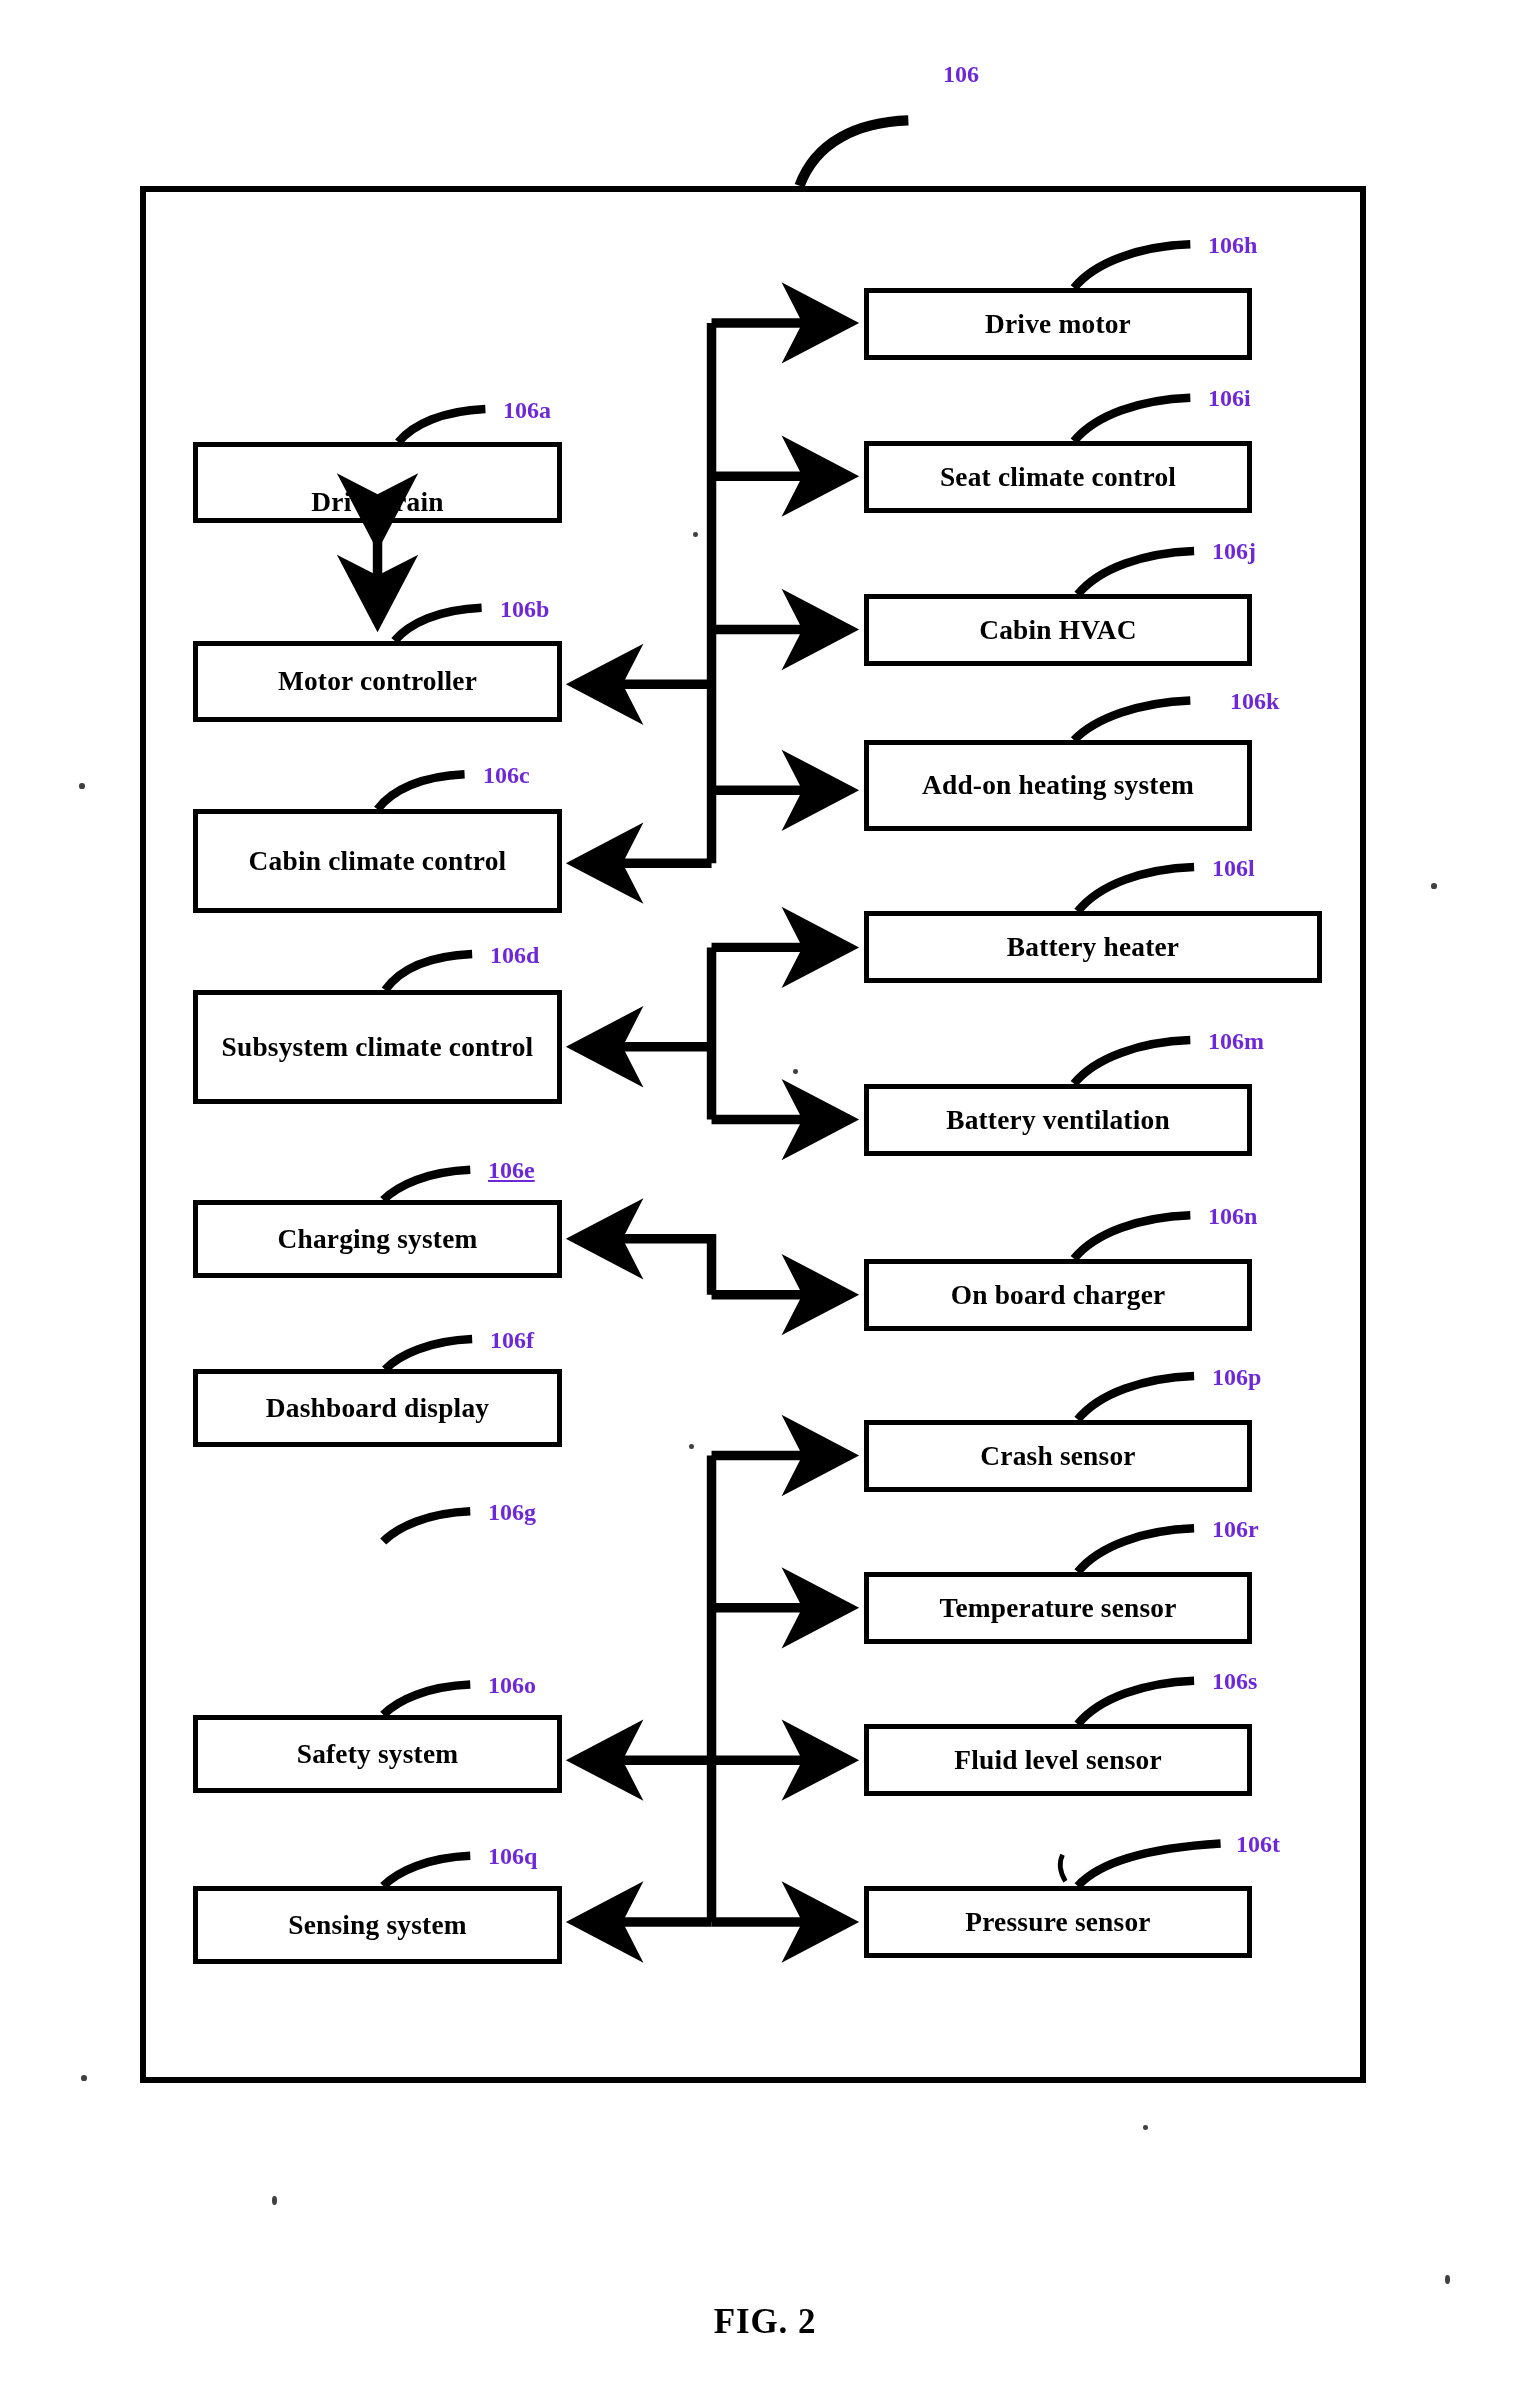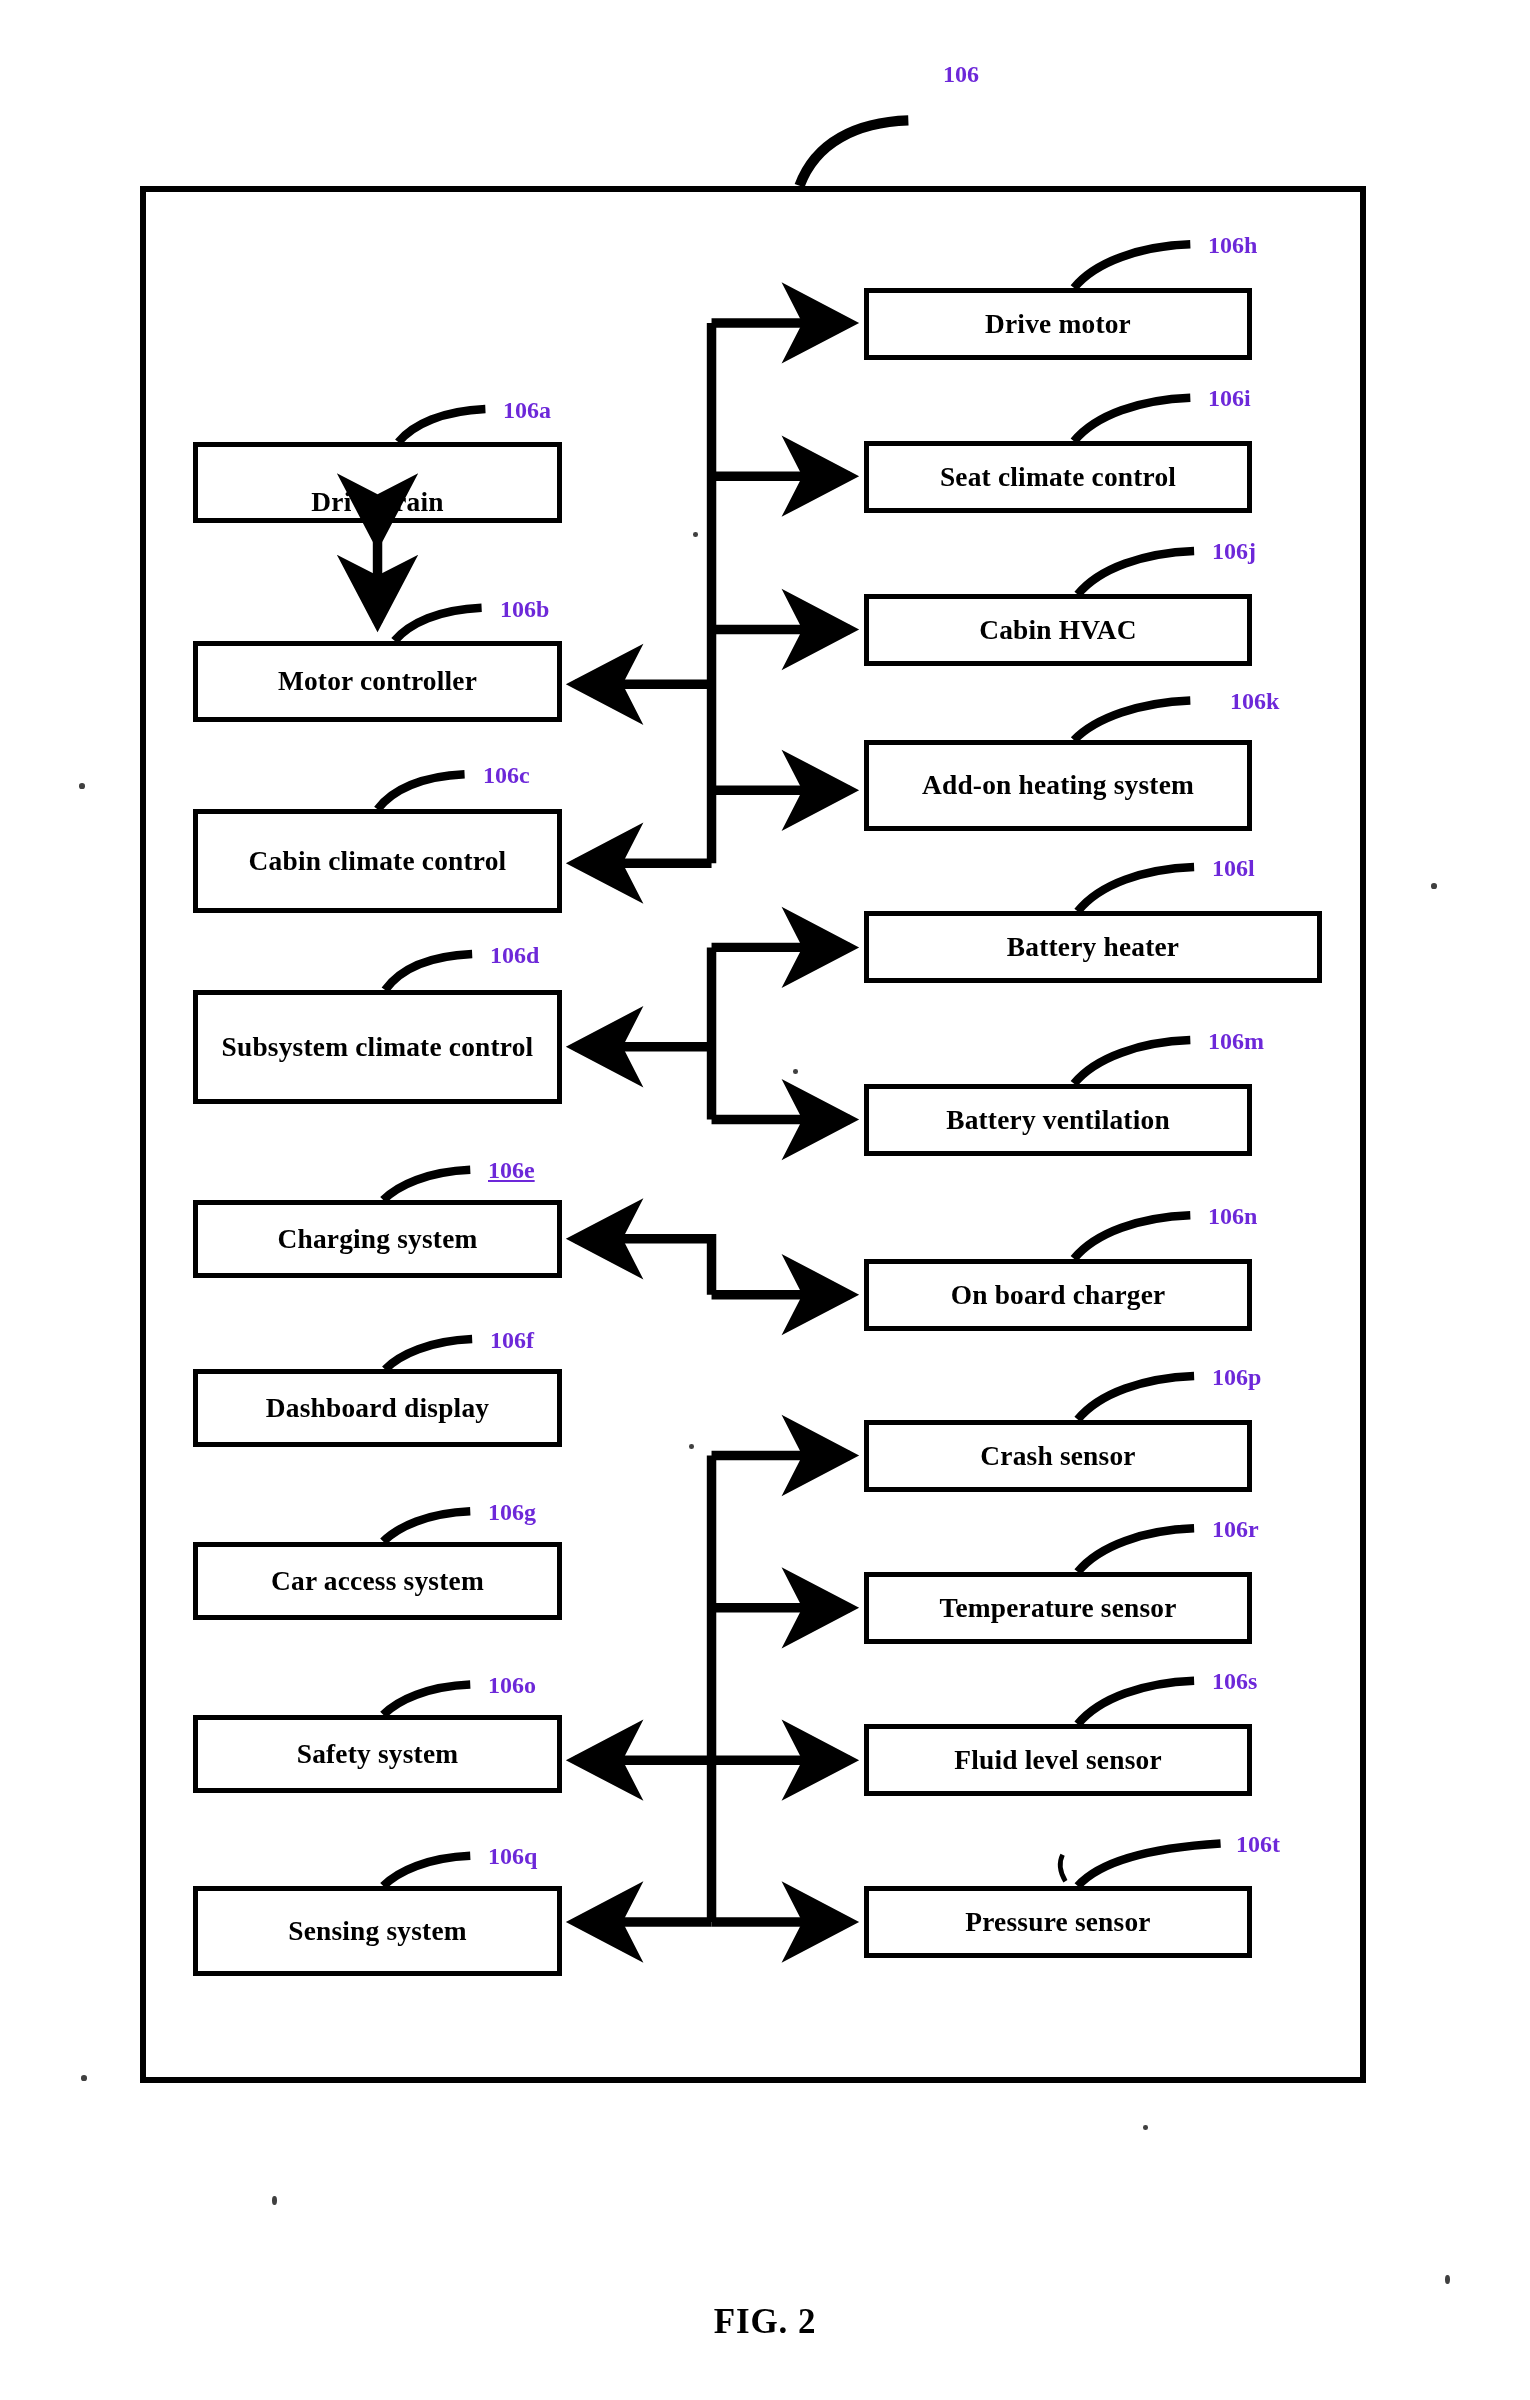--- a/index.html
+++ b/index.html
@@ -112,31 +112,28 @@
   <div class="block" style="left:193px; top:1200px; width:369px; height:78px;">
     <span class="blabel">Charging system</span>
   </div>
   <div class="ref" style="left:488px; top:1157px;text-decoration:underline;">106e</div>
 
   <div class="block" style="left:193px; top:1369px; width:369px; height:78px;">
     <span class="blabel">Dashboard display</span>
   </div>
   <div class="ref" style="left:490px; top:1327px;">106f</div>
 
-  <div class="block" style="left:193px; top:1542px; width:369px; height:78px;">
-    <span class="blabel">Car access system</span>
-  </div>
   <div class="ref" style="left:488px; top:1499px;">106g</div>
 
   <div class="block" style="left:193px; top:1715px; width:369px; height:78px;">
     <span class="blabel">Safety system</span>
   </div>
   <div class="ref" style="left:488px; top:1672px;">106o</div>
 
-  <div class="block" style="left:193px; top:1886px; width:369px; height:90px;">
+  <div class="block" style="left:193px; top:1886px; width:369px; height:78px;">
     <span class="blabel">Sensing system</span>
   </div>
   <div class="ref" style="left:488px; top:1843px;">106q</div>
 
   <div class="block" style="left:864px; top:288px; width:388px; height:72px;">
     <span class="blabel">Drive motor</span>
   </div>
   <div class="ref" style="left:1208px; top:232px;">106h</div>
 
   <div class="block" style="left:864px; top:441px; width:388px; height:72px;">

